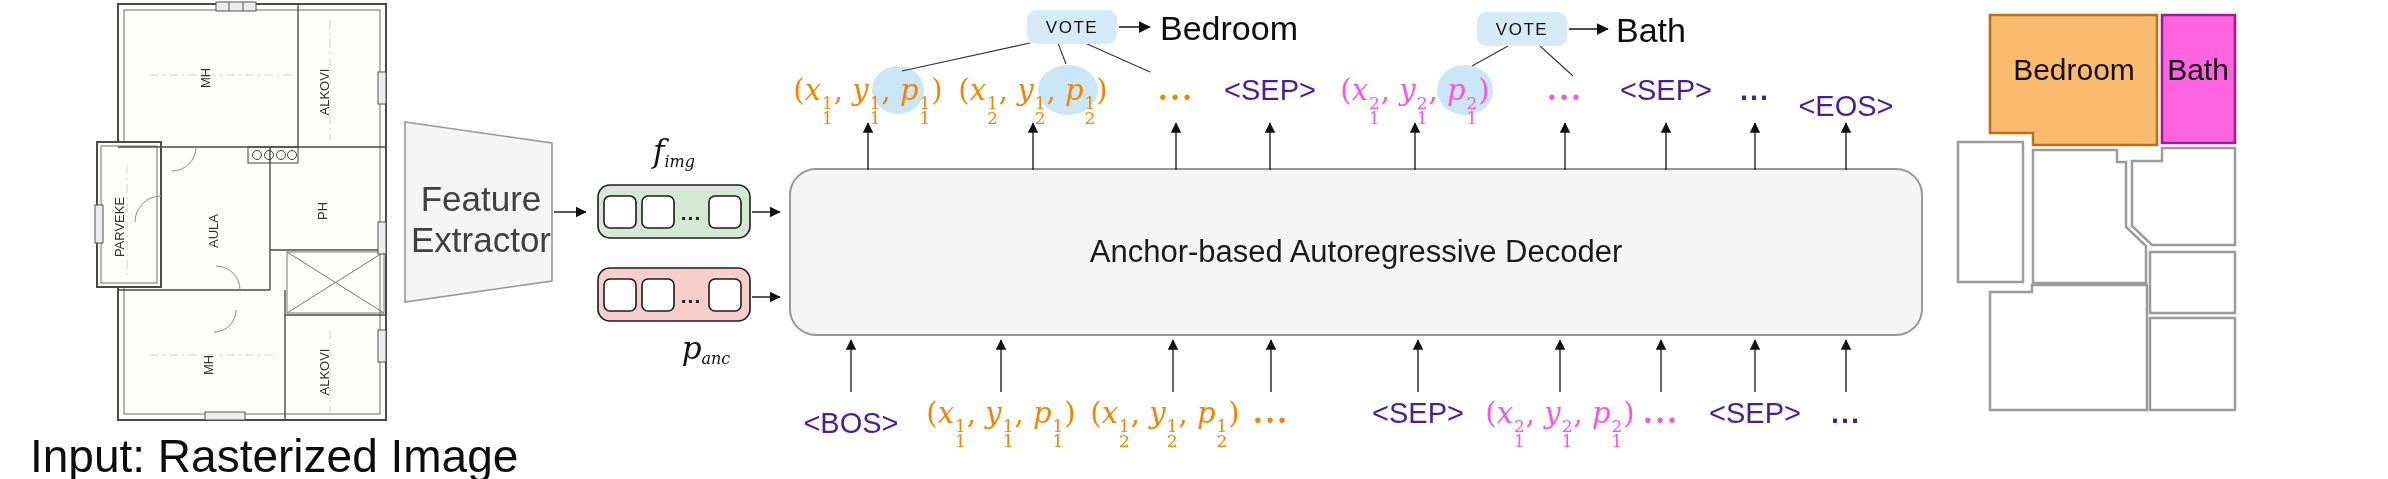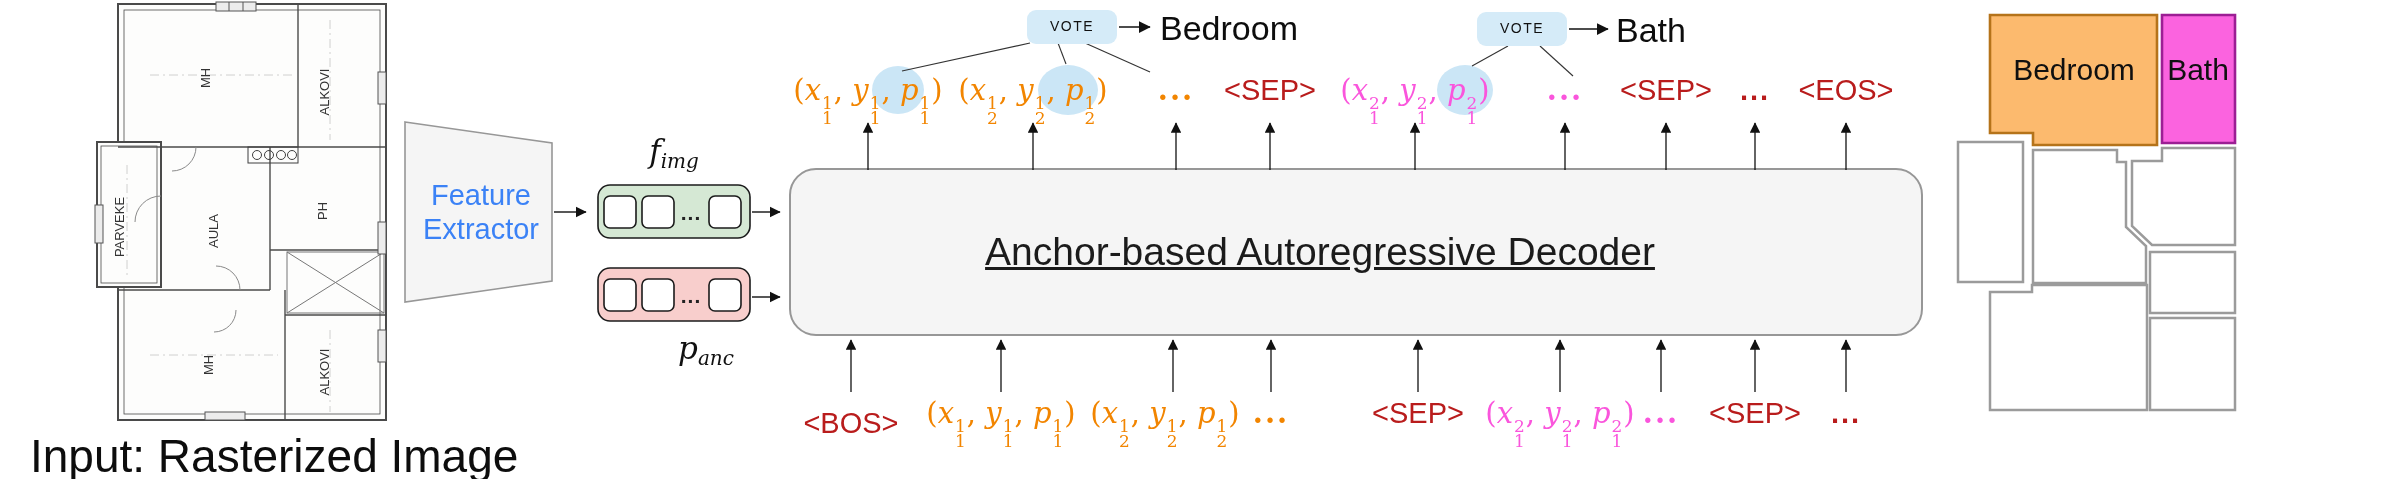--- a/index.html
+++ b/index.html
@@ -2,37 +2,37 @@
 <html style="--room1: #F28500; --room2: #FA55DC; --bedroom-fill: #FCBA6E; --bedroom-stroke: #B5731A; --bath-fill: #FB63DF; --bath-stroke: #9C1E94; --vote-fill: #D5EBF8; --highlight: #CBE6F6; --img-emb-fill: #D5E8D4; --anchor-emb-fill: #F8CECC; --block-fill: #F5F5F5; --block-stroke: #979797;"><head>
 <meta charset="utf-8">
 <style>
   html,body{margin:0;padding:0;width:2388px;height:479px;background:#ffffff;overflow:hidden;
             font-family:"Liberation Sans",sans-serif;}
   #stage{position:relative;width:2388px;height:479px;}
   #canvas{position:absolute;left:0;top:0;}
   .abs{position:absolute;white-space:nowrap;}
   .caption{font-size:46px;color:#0d0d0d;}
   .tok{position:absolute;transform:translateX(-50%);font-size:29px;line-height:40px;
-       white-space:nowrap;font-family:"DejaVu Serif",serif;color:#b91c1c;}
+       white-space:nowrap;font-family:"DejaVu Serif",serif;color:#4c1d95;}
   .tok i{font-family:"DejaVu Serif",serif;font-style:italic;}
   .room1{color:var(--room1);}
   .room2{color:var(--room2);}
   .sans{font-family:"Liberation Sans",sans-serif;}
   .dots{font-weight:bold;letter-spacing:2px;}
   .ss{display:inline-flex;flex-direction:column;font-size:17px;line-height:0.92;
       vertical-align:-0.52em;font-style:normal;margin:0 1px;}
   .ss span{display:block;font-family:"DejaVu Serif",serif;}
   .mlabel{position:absolute;transform:translateX(-50%);font-family:"DejaVu Serif",serif;
           font-style:italic;font-size:31px;color:#111;}
-  .mlabel .msub{font-size:20px;vertical-align:-0.30em;text-align:right;}
+  .mlabel .msub{font-size:16px;vertical-align:-0.30em;text-align:right;}
   .fe-label{position:absolute;left:405px;top:179px;width:152px;text-align:center;
-            font-size:29px;line-height:1.16;color:#3b82f6;}
-  .decoder-label{position:absolute;left:1320px;top:252px;transform:translate(-50%,-50%);
-                 font-size:39px;color:#1b1b1b;text-decoration:underline;}
-  .vote-label{position:absolute;transform:translateX(-50%);font-size:14px;letter-spacing:1.5px;
+            font-size:35px;line-height:1.16;color:#404040;}
+  .decoder-label{position:absolute;left:1356px;top:252px;transform:translate(-50%,-50%);
+                 font-size:31px;color:#1b1b1b;}
+  .vote-label{position:absolute;transform:translateX(-50%);font-size:17px;letter-spacing:1.5px;
               color:#101010;}
   .callout{position:absolute;font-size:34px;color:#0d0d0d;}
   .room-name{position:absolute;transform:translateX(-50%);font-size:30px;color:#101010;}
 </style>
 </head>
 <body>
 
 <div id="stage">
 
 <svg id="canvas" width="2388" height="479" viewBox="0 0 2388 479">
@@ -227,21 +227,21 @@
       </span>, <i>y</i><span class="ss">
         <span>2</span>
         <span>1</span>
       </span>, <i>p</i><span class="ss">
         <span>2</span>
         <span>1</span>
       </span>)</div>
 <div class="tok room2 dots" style="left:1565px;top:70px;">...</div>
 <div class="tok sans" style="left:1666px;top:70px;">&lt;SEP&gt;</div>
 <div class="tok sans dots" style="left:1755px;top:70px;">...</div>
-<div class="tok sans" style="left:1846px;top:70px;">&lt;EOS&gt;</div>
+<div class="tok sans" style="left:1846px;top:86px;">&lt;EOS&gt;</div>
 
 <div class="tok sans" style="left:851px;top:403px;">&lt;BOS&gt;</div>
 <div class="tok room1" style="left:1001px;top:393px;">(<i>x</i><span class="ss">
         <span>1</span>
         <span>1</span>
       </span>, <i>y</i><span class="ss">
         <span>1</span>
         <span>1</span>
       </span>, <i>p</i><span class="ss">
         <span>1</span>

